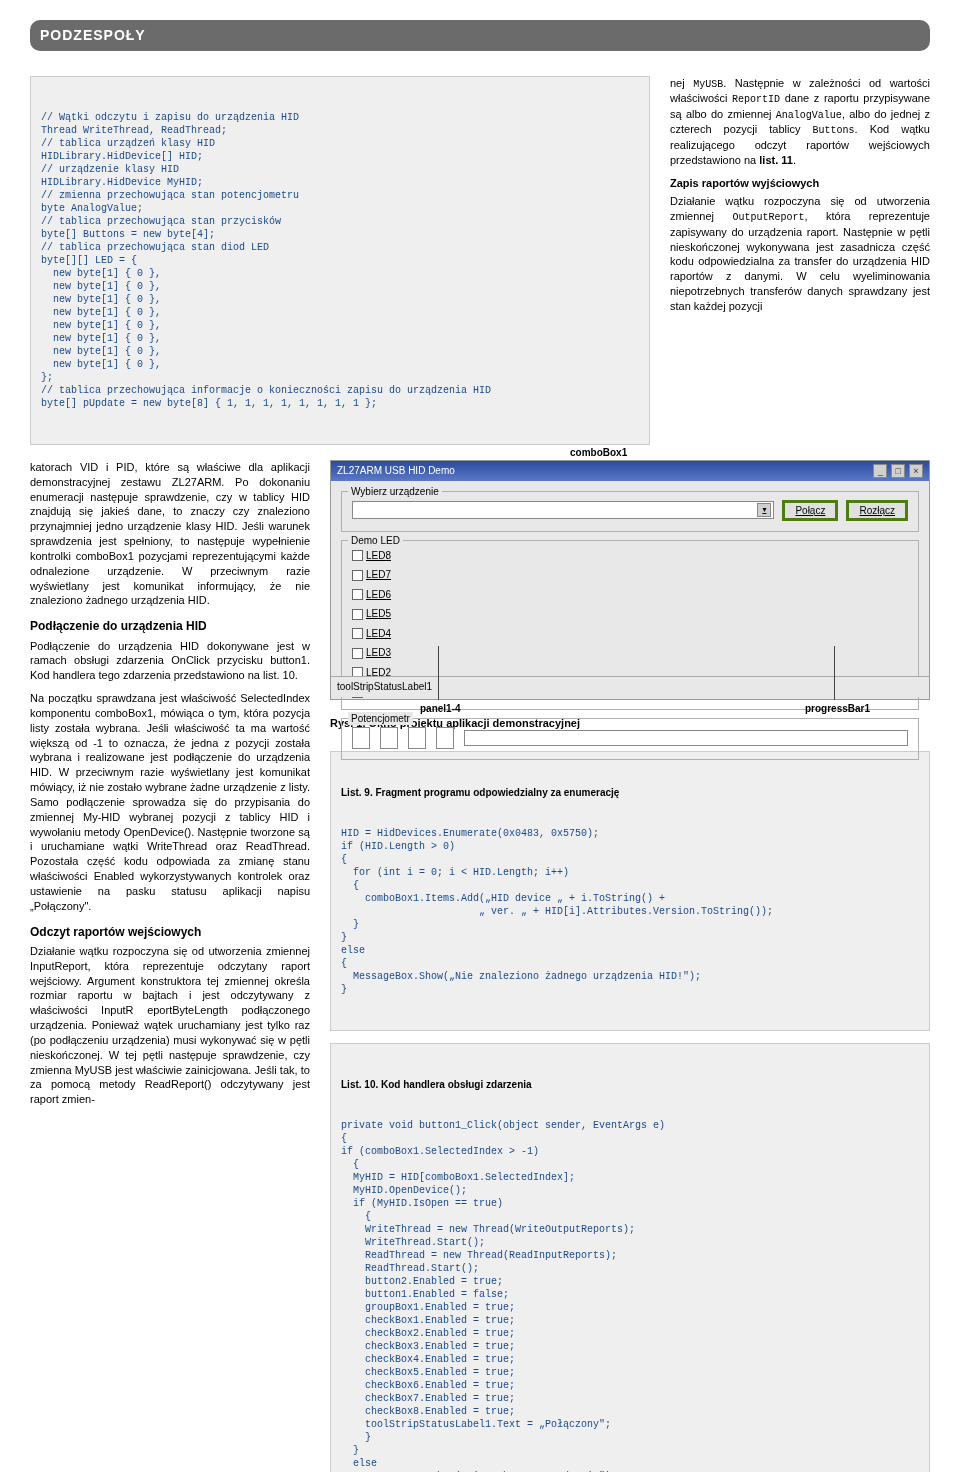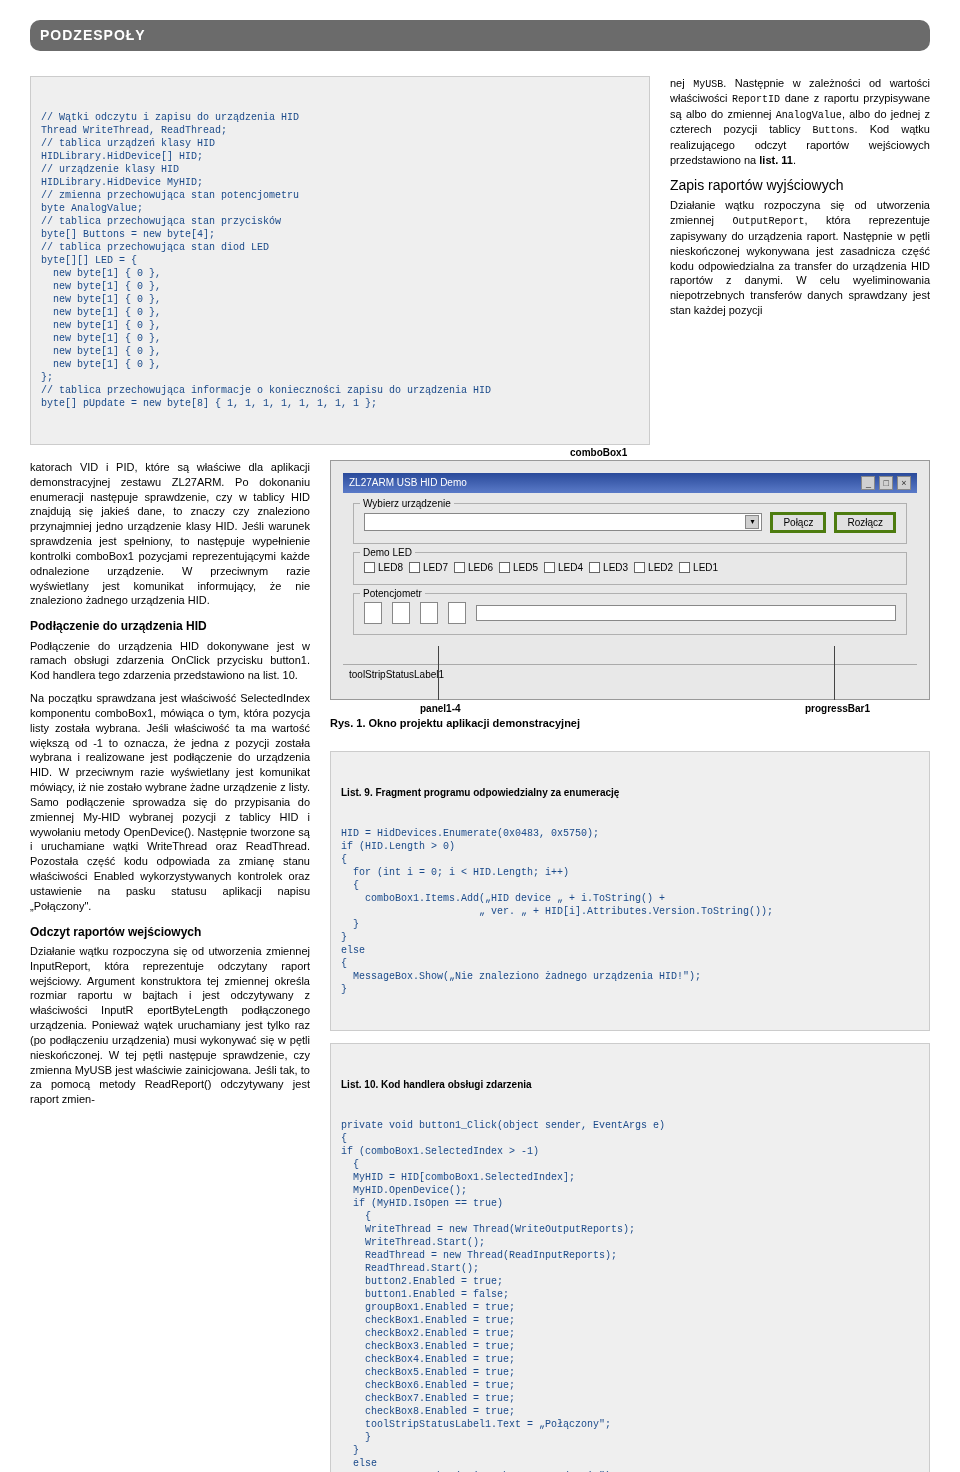--- a/index.html
+++ b/index.html
@@ -45,22 +45,22 @@
     margin-bottom: 2px;
     font-family: Arial, sans-serif;
   }
   .side-col {
     width: 260px;
     font-size: 11px;
     text-align: justify;
   }
   .side-col p { margin-bottom: 8px; }
   .side-col .subhead {
-    font-weight: normal;
-    font-size: 14px;
+    font-weight: bold;
+    font-size: 11px;
     margin: 8px 0 4px;
   }
   .mono { font-family: "Courier New", monospace; font-size: 10px; }
   .bold { font-weight: bold; }
 
   .main-cols {
     display: flex;
     gap: 20px;
   }
   .left-col {
@@ -76,21 +76,21 @@
   }
   .right-col {
     flex: 1;
     display: flex;
     flex-direction: column;
     gap: 12px;
   }
   .app-figure {
     border: 1px solid #999;
     background: #e8e8e8;
-    padding: 12px;
+    padding: 0;
     position: relative;
     height: 240px;
   }
   .app-titlebar {
     background: linear-gradient(#2a4a9a,#5a7ac8);
     color: #fff;
     padding: 3px 6px;
     font-size: 10px;
     display: flex;
     justify-content: space-between;
@@ -106,20 +106,21 @@
     line-height: 12px;
     color: #333;
     font-size: 9px;
   }
   .app-body { padding: 10px; position: relative; height: calc(100% - 22px); }
   .groupbox {
     border: 1px solid #b0b0b0;
     padding: 8px 10px 10px;
     position: relative;
     margin-bottom: 8px;
+    text-decoration: underline;
   }
   .groupbox .legend {
     position: absolute;
     top: -7px;
     left: 6px;
     background: #e8e8e8;
     padding: 0 3px;
     font-size: 10px;
   }
   .combo-row { display: flex; gap: 8px; align-items: center; }
@@ -133,21 +134,21 @@
     align-items: center;
     padding-right: 2px;
   }
   .combo .chev { width: 14px; height: 14px; background: #d0d0d0; border: 1px solid #888; display:flex; align-items:center; justify-content:center; font-size:8px; }
   .btn {
     padding: 2px 10px;
     background: #e0e0e0;
     border: 3px solid #4d7c0f;
     font-size: 10px;
   }
-  .led-row { display: flex; gap: 6px; flex-wrap: wrap; font-size: 10px; }
+  .led-row { display: flex; gap: 6px; flex-wrap: wrap; font-size: 10px; flex-direction: column; }
   .led-row label { display: flex; align-items: center; gap: 3px; }
   .cb { width: 11px; height: 11px; border: 1px solid #666; background: #fff; }
   .pot-row { display: flex; align-items: center; gap: 10px; }
   .panel-box { width: 18px; height: 22px; background: #fff; border: 1px solid #888; }
   .prog { flex: 1; height: 16px; background: #fff; border: 1px solid #888; }
   .status { border-top: 1px solid #aaa; padding: 3px 6px; font-size: 10px; position:absolute; bottom:0; left:0; right:0; background:#e8e8e8; }
   .callout { position:absolute; font-size:10px; font-weight:bold; color:#000; }
   .callout-line { position:absolute; border-top:1px solid #444; }
   .callout-line.v { border-top:none; border-left:1px solid #444; }
 

